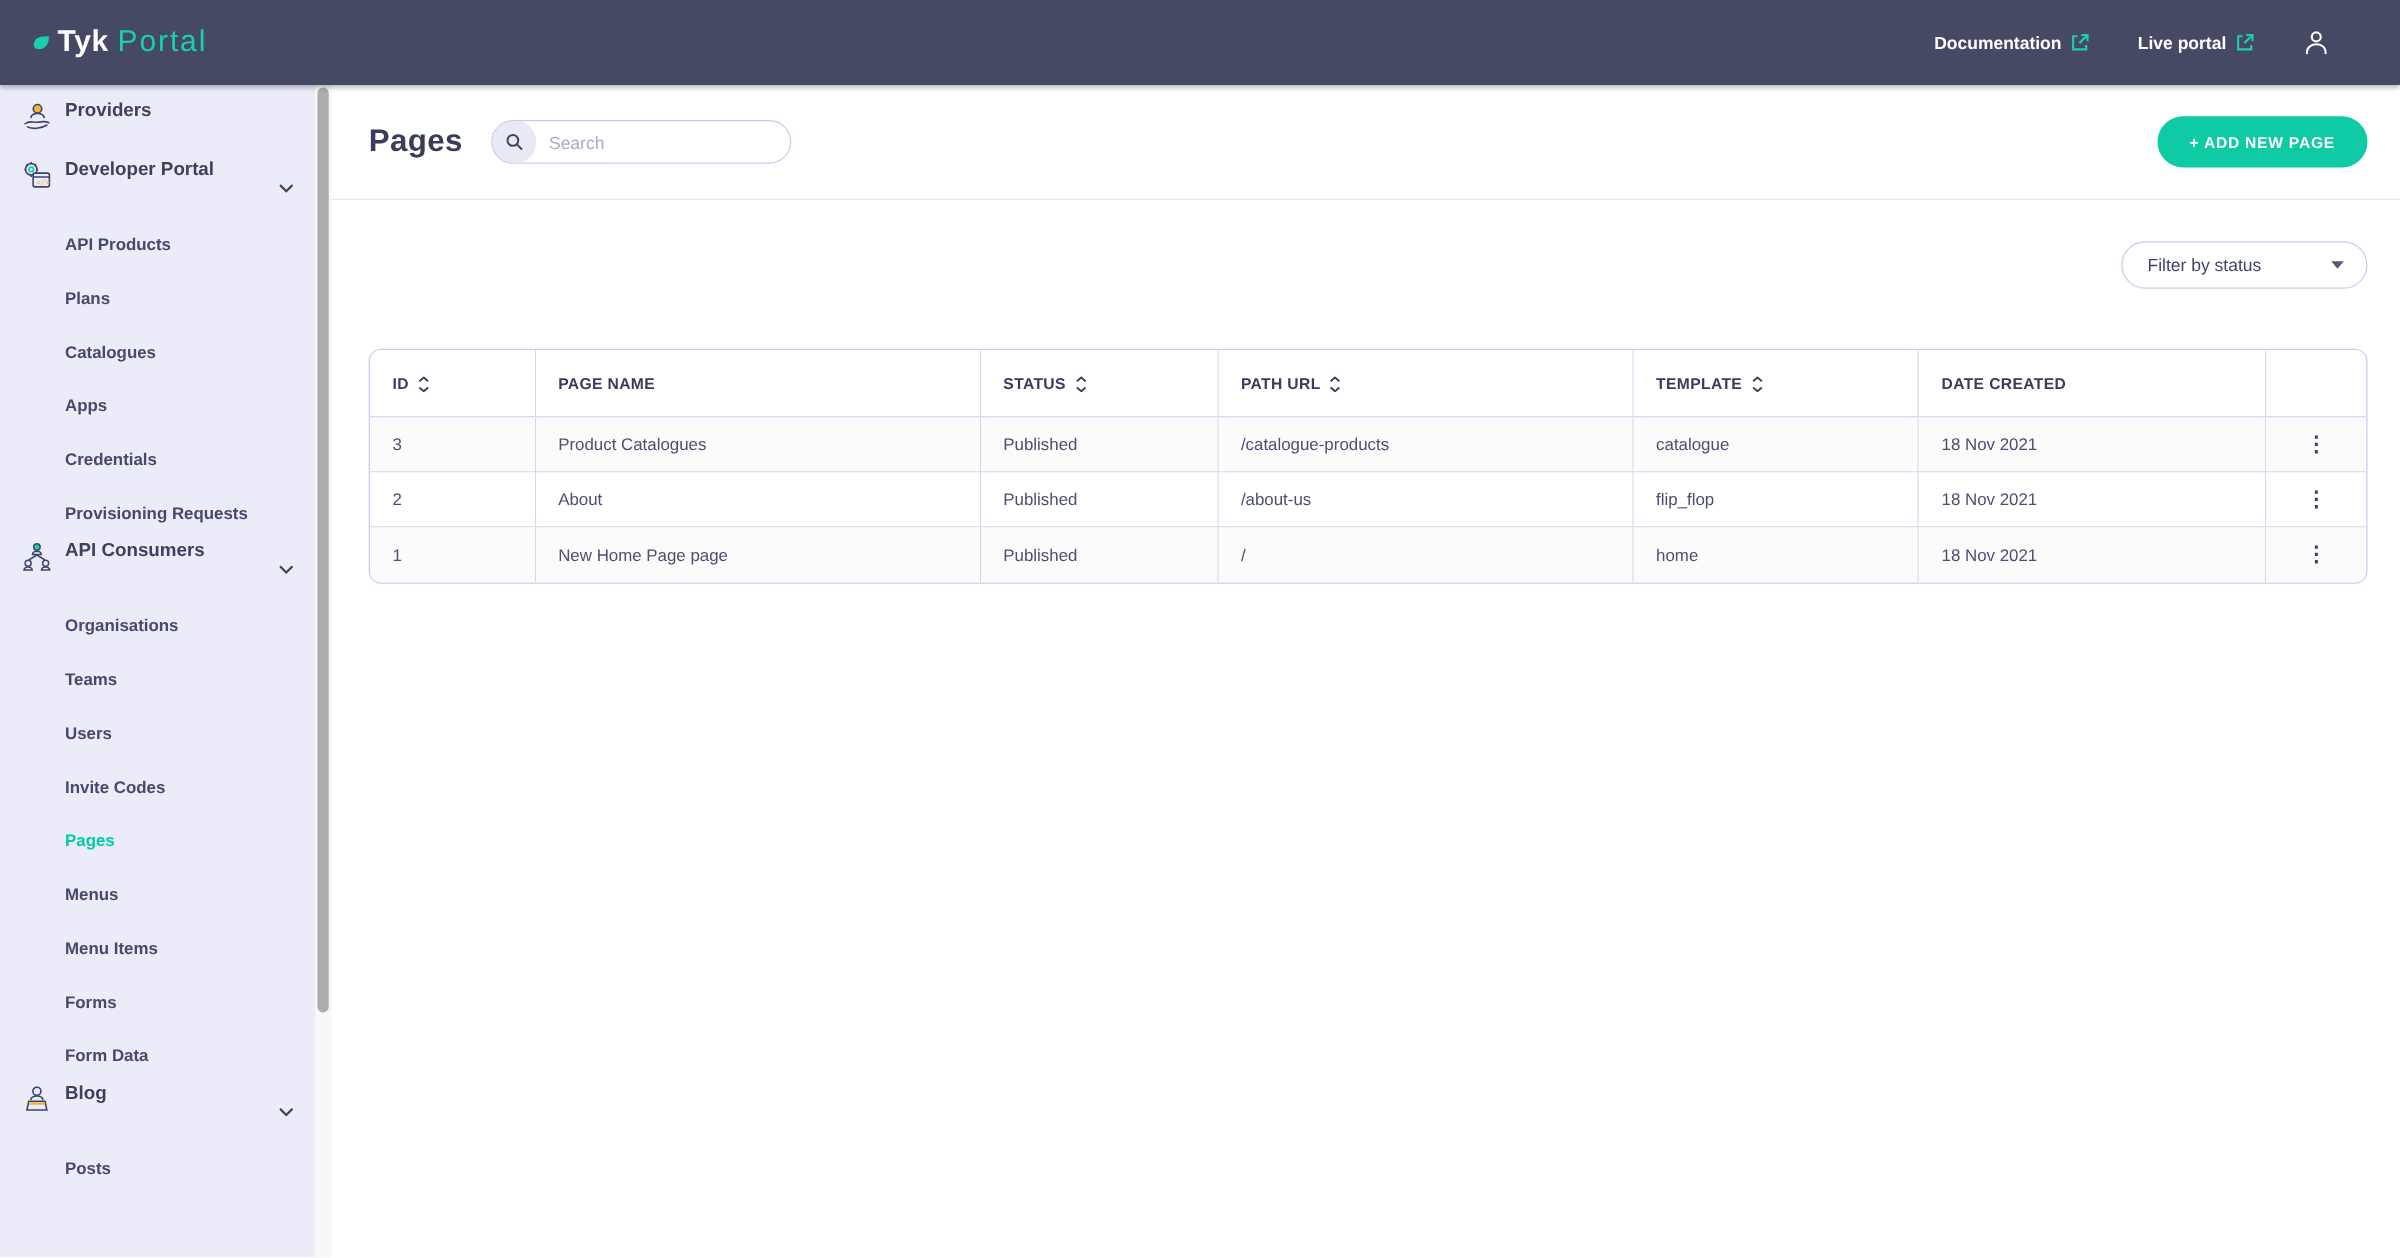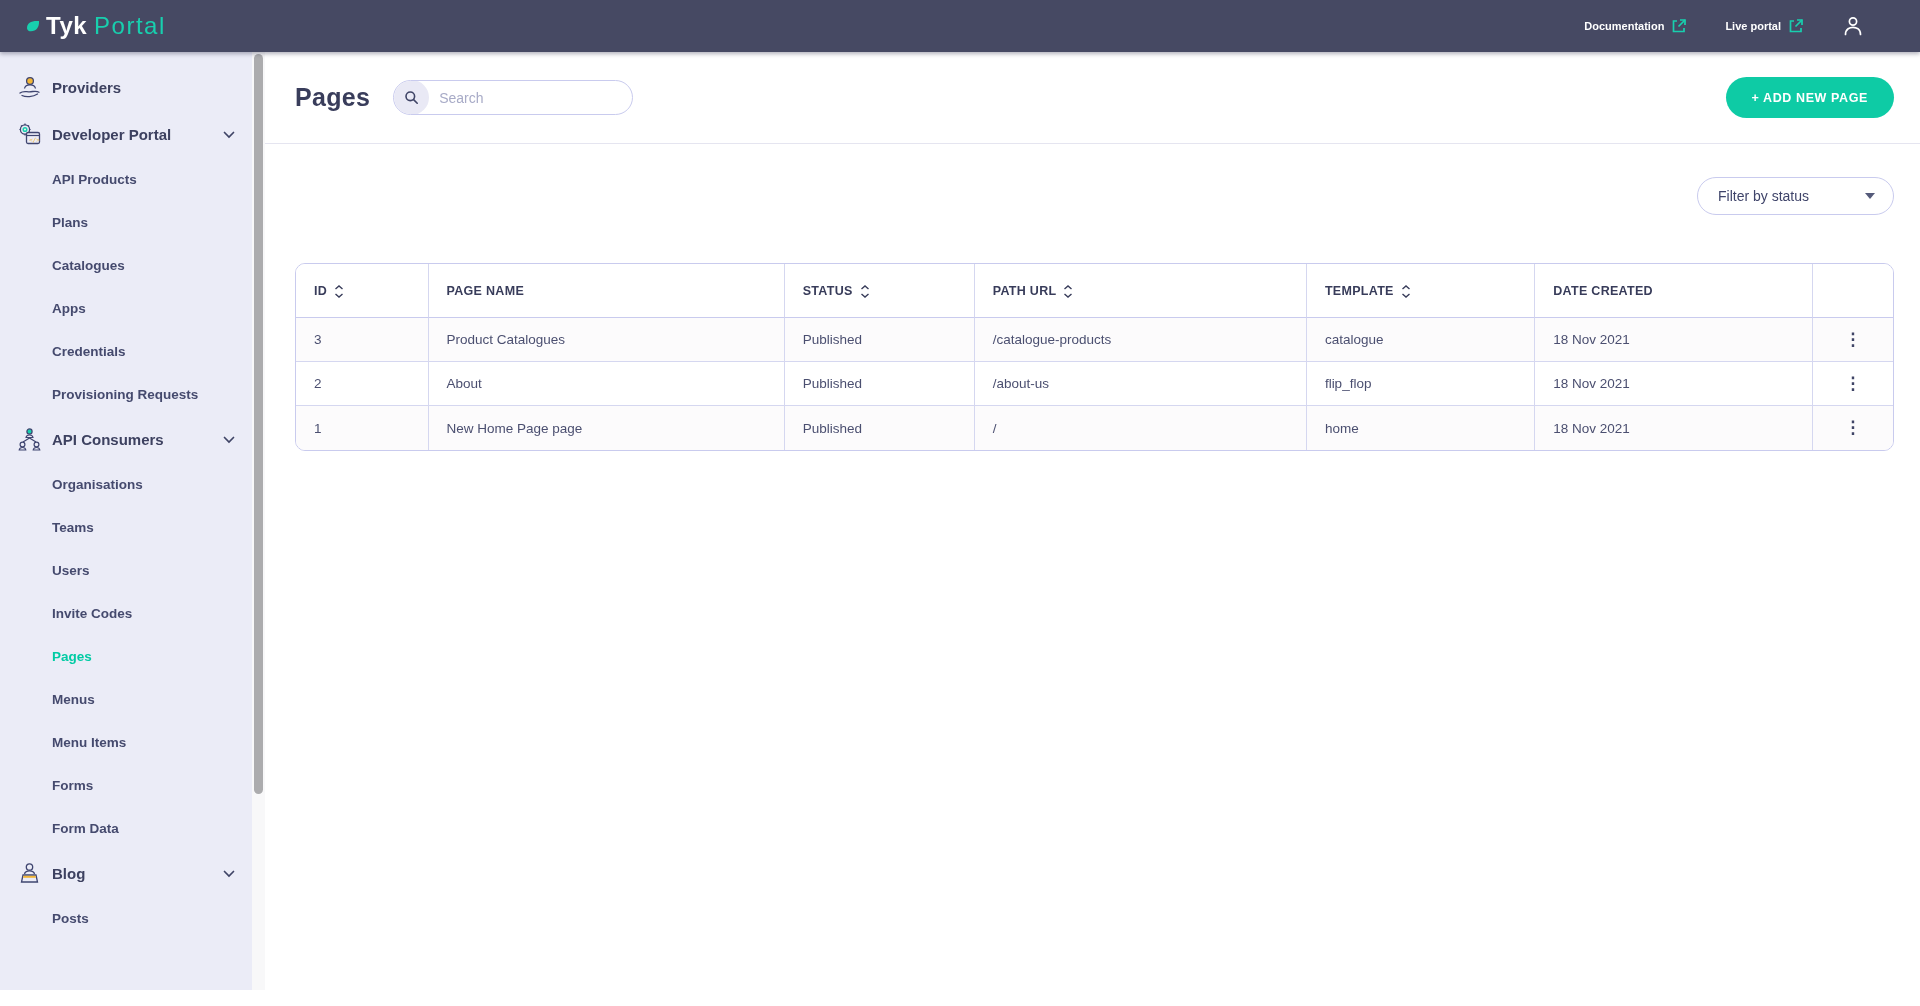--- a/index.html
+++ b/index.html
@@ -1,39 +1,39 @@
 <!DOCTYPE html>
 <html><head>
 <meta charset="utf-8">
 <style>
   * { margin:0; padding:0; box-sizing:border-box; }
   html,body { width:1920px; height:1006px; overflow:hidden;
     font-family:"Liberation Sans", sans-serif; background:#fff; }
 
   
-  .topbar { height:52px; background:#464963; display:flex; align-items:center;
+  .topbar { height:68px; background:#464963; display:flex; align-items:center;
     padding:0 56px 0 26px; box-shadow:0 2px 4px rgba(40,40,70,.35); position:relative; z-index:5; }
   .logo { display:flex; align-items:baseline; gap:7px; cursor:pointer; }
   .logo-leaf { align-self:center; margin-right:-2px; }
   .logo-bold { color:#fff; font-size:24px; font-weight:700; letter-spacing:.5px; }
   .logo-light { color:#18cfae; font-size:24px; font-weight:400; letter-spacing:1.5px; }
   .topnav { margin-left:auto; display:flex; align-items:center; gap:38px; }
   .topnav-link { display:flex; align-items:center; gap:7px; color:#fff;
-    font-size:11px; font-weight:600; cursor:pointer; }
+    font-size:14px; font-weight:600; cursor:pointer; }
   .user-btn { cursor:pointer; display:flex; align-items:center; }
 
   
   .shell { display:flex; height:938px; }
 
   
   .sidebar { width:265px; background:#ebecf7; position:relative; flex:none; padding-top:12px; }
   .sb-track { position:absolute; top:0; right:0; width:13px; height:100%; background:#f8f8f9; }
   .sb-thumb { position:absolute; top:2px; right:2px; width:9px; height:740px;
     background:#acacae; border-radius:5px; cursor:grab; }
-  .nav-top { height:47px; display:flex; align-items:center; padding-left:12px;
+  .nav-top { height:47px; display:flex; align-items:flex-start; padding-left:12px;
     position:relative; cursor:pointer; }
   .nav-ic { width:34px; display:flex; justify-content:center; flex:none; }
   .nav-top-label { margin-left:6px; font-size:15px; font-weight:700; color:#3d4160; }
   .chev { position:absolute; right:30px; top:50%; transform:translateY(-50%); }
   .nav-sub { height:43px; display:flex; align-items:center; padding-left:52px;
     font-size:13.5px; font-weight:600; color:#454a6e; cursor:pointer; }
   .nav-sub.active { color:#00cba4; }
 
   
   .main { flex:1; background:#fff; display:flex; flex-direction:column; }

